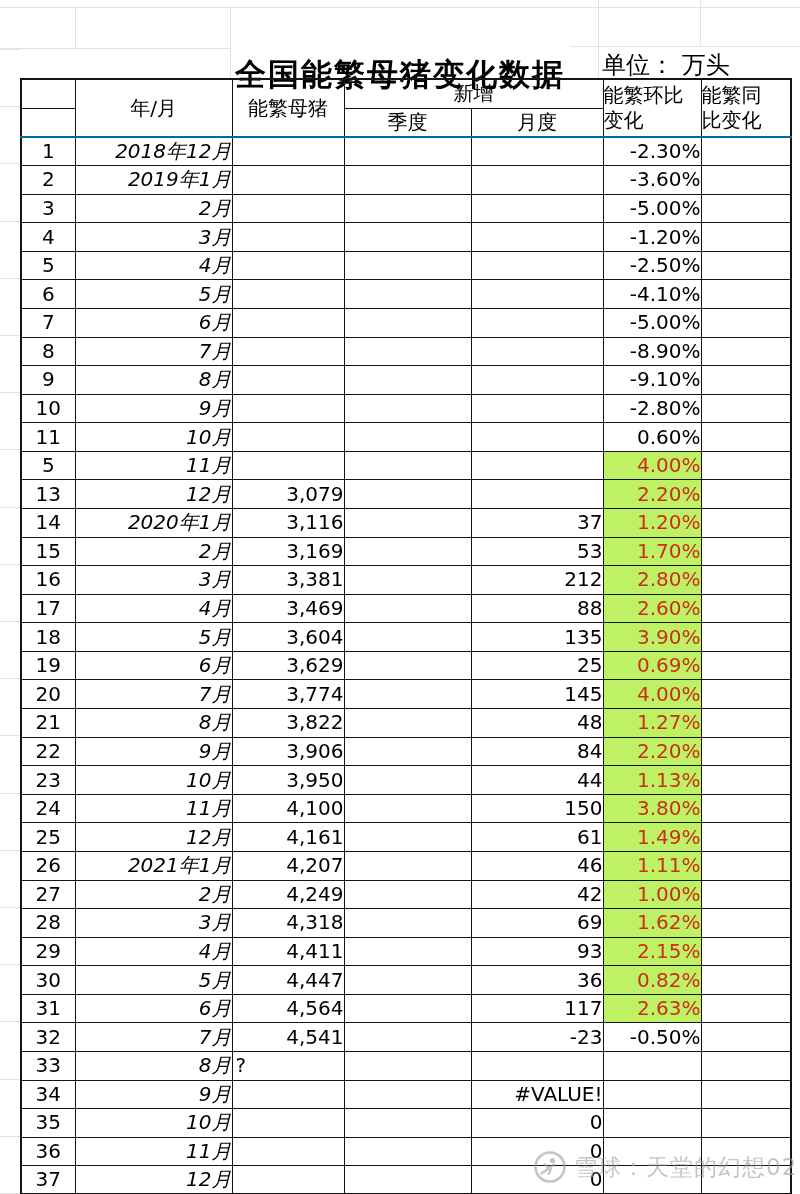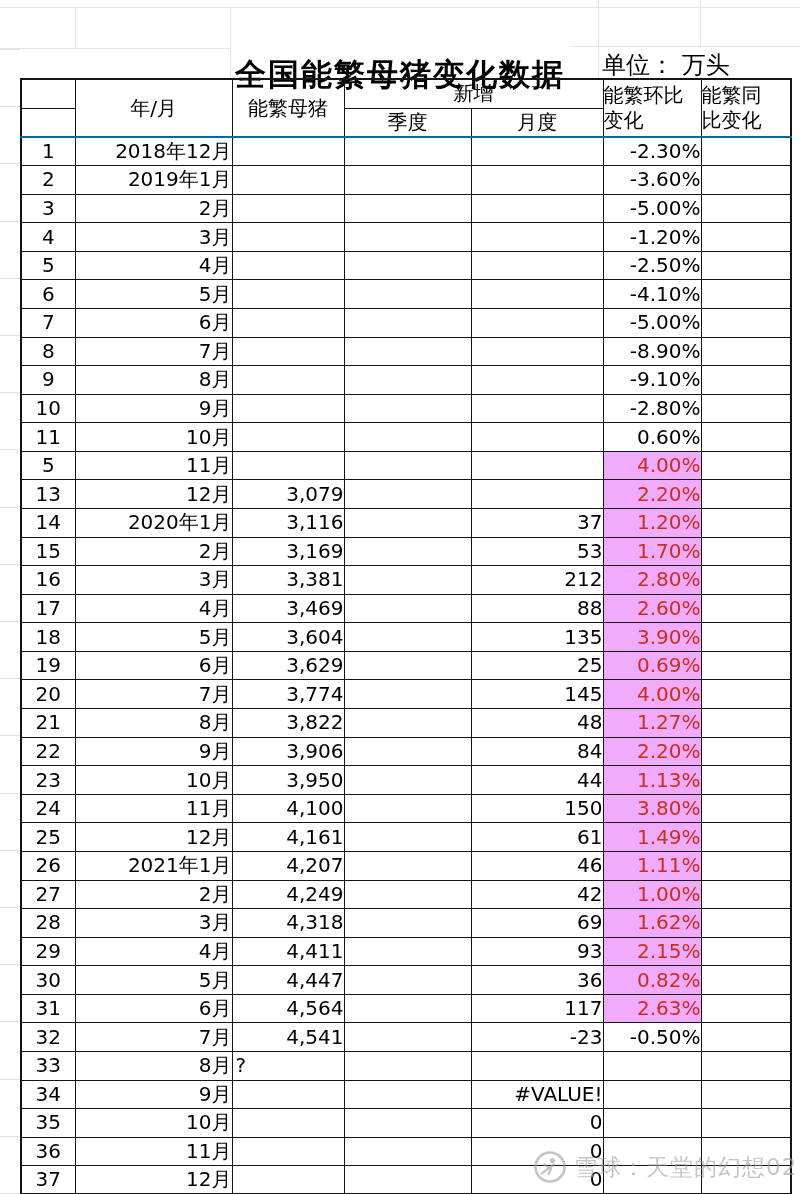--- a/index.html
+++ b/index.html
@@ -29,27 +29,27 @@
     border:1px solid #141414;padding:0;overflow:hidden;white-space:nowrap;
     font-weight:400;line-height:1.25;
   }
   .sheet thead{border-bottom:2px solid #0369a1;margin-left:8px;}
   .sheet thead tr{height:29px;}
   .sheet tbody tr{height:28.59px;}
   th.h-center{text-align:center;vertical-align:middle;}
   th.h-left{text-align:left;vertical-align:middle;}
   .two-line{line-height:1.3;}
   .c-num{text-align:center;}
-  .c-ym{text-align:right;padding-right:10px;}
+  .c-ym{text-align:right;padding-right:10px;font-style:italic;}
   .c-sows{text-align:right;padding-right:8px;}
   .c-q{text-align:right;}
   .c-mon{text-align:right;padding-right:6px;}
   .c-mom{text-align:right;padding-right:5px;}
   .c-yoy{text-align:right;}
-  td.hl{background:#f0abfc;color:#cc2e1c;}
+  td.hl{background:#bef264;color:#cc2e1c;}
   td.align-left{text-align:left;padding-left:3px;padding-right:0;}
   td.align-center{text-align:right;padding-right:0;margin-left:43px;}
   .watermark{
     position:absolute;left:533px;top:1148px;height:38px;
     display:flex;align-items:center;gap:7px;
     opacity:0.6;color:#9d9d9d;pointer-events:none;z-index:5;
   }
   .wm-logo{flex:0 0 auto;}
   .wm-text{font-size:23px;letter-spacing:1px;}
 </style>

